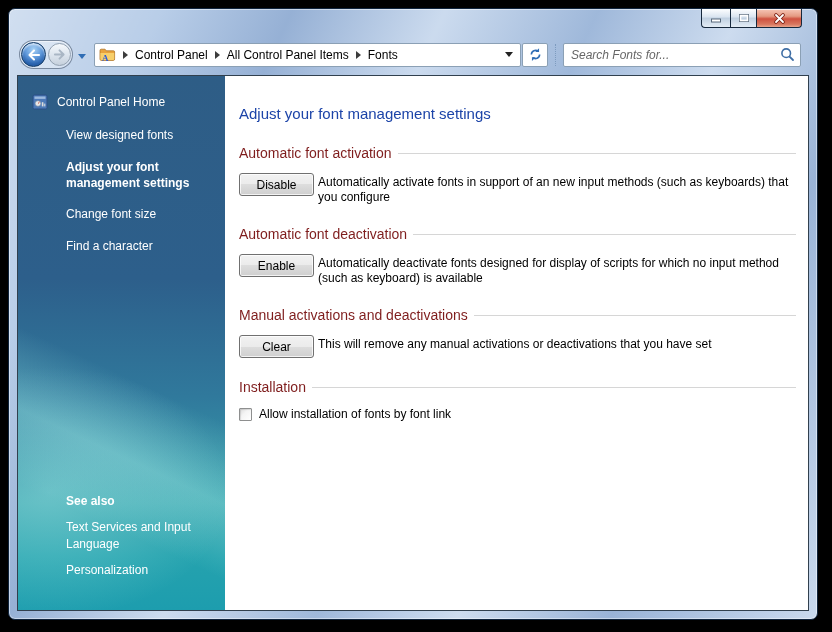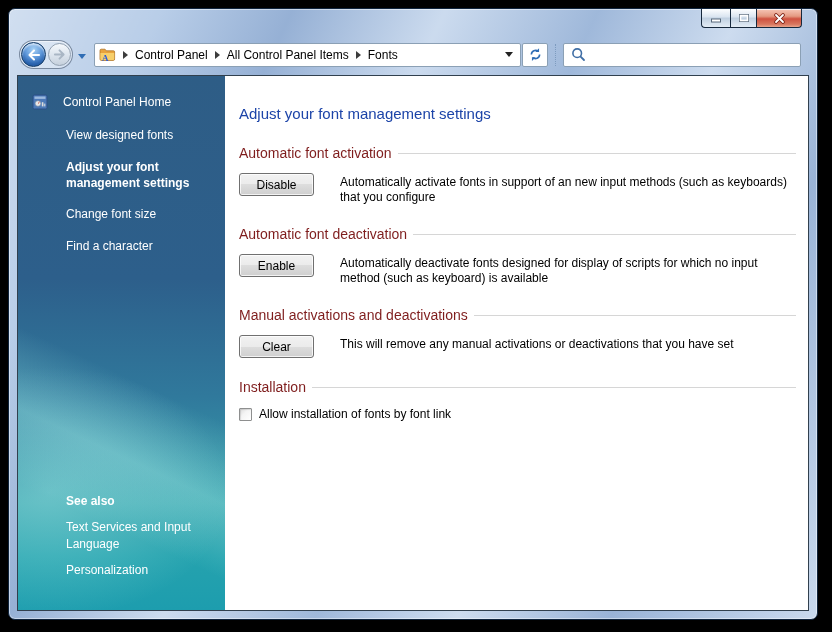--- a/index.html
+++ b/index.html
@@ -108,38 +108,38 @@
 
   
   .sidebar {
     position:relative; width:207px; flex:none; color:#fff;
     background:
       radial-gradient(ellipse 260px 180px at 15% 78%, rgba(180,245,240,.40), rgba(180,245,240,0) 70%),
       linear-gradient(205deg, rgba(255,255,255,0) 55%, rgba(160,235,230,.35) 68%, rgba(255,255,255,0) 80%),
       linear-gradient(180deg, #2e5d86 0%, #2d5f8b 38%, #30799c 60%, #38a2ad 80%, #25a2ae 90%, #1d9dae 100%);
     padding:18px 10px 0 14px;
   }
-  .home-row { display:flex; align-items:center; gap:15px; margin-bottom:17px; cursor:pointer; }
+  .home-row { display:flex; align-items:center; gap:9px; margin-bottom:17px; cursor:pointer; }
   .home-row span { font-size:12px; }
   .side-items { list-style:none; padding-left:34px; }
   .side-items li { font-size:12px; line-height:16px; margin-bottom:8px; cursor:pointer; }
   .side-items li.current { font-weight:bold; max-width:158px; }
   .side-items li:not(.current) { margin-bottom:9px; }
   .side-items li { padding-bottom:7px; }
   .sidebar-bottom { position:absolute; left:48px; right:10px; bottom:22px; }
   .see-also { font-size:12px; font-weight:bold; margin-bottom:11px; }
   .sb-link { font-size:12px; line-height:17px; margin-bottom:9px; max-width:150px; cursor:pointer; }
 
   
   .main { flex:1; background:#fff; padding:29px 12px 0 14px; overflow:hidden; }
   .page-title { font-size:15px; font-weight:400; color:#1c44a8; margin-bottom:23px; }
   .section-head { display:flex; align-items:center; margin-bottom:12px; }
   .section-head h2 { font-size:14px; font-weight:400; color:#7f1d1d; white-space:nowrap; }
   .section-rule { flex:1; height:1px; background:#d6d6d6; margin-left:6px; }
-  .setting-row { display:flex; align-items:flex-start; gap:26px; margin-bottom:21px; }
+  .setting-row { display:flex; align-items:flex-start; gap:4px; margin-bottom:21px; }
   .push-btn {
     min-width:75px; height:23px; padding:0 10px;
     font-family:"Liberation Sans", sans-serif; font-size:12px; color:#000;
     border:1px solid #707070; border-radius:3px;
     background: linear-gradient(#f2f2f2, #ebebeb 50%, #dddddd 50%, #cfcfcf);
     box-shadow: inset 0 0 0 1px rgba(255,255,255,.75);
     cursor:pointer;
   }
   .setting-desc { font-size:12px; line-height:15px; color:#000; max-width:572px; padding-top:2px; }
   .checkbox-row { display:flex; align-items:center; gap:7px; margin-top:2px;text-align:center; }
@@ -213,20 +213,21 @@
         <path d="M3.6 8a4.4 4.4 0 0 1 7.4-3.2" fill="none" stroke="#2f6db5" stroke-width="1.7"></path>
         <path d="M11.8 1.2 v4 h-4 z" fill="#2f6db5"></path>
         <path d="M12.4 8a4.4 4.4 0 0 1-7.4 3.2" fill="none" stroke="#2f6db5" stroke-width="1.7"></path>
         <path d="M4.2 14.8 v-4 h4 z" fill="#2f6db5"></path>
       </svg>
     </div>
 
     <div class="dotted-sep"></div>
 
     <div class="search-box">
+      <input type="text" placeholder="Search Fonts for..." style="">
       <svg width="15" height="15" viewBox="0 0 15 15">
         <circle cx="6.2" cy="6.2" r="4.3" fill="none" stroke="#3f6ea5" stroke-width="1.6"></circle>
         <path d="M9.6 9.6 L13 13" stroke="#3f6ea5" stroke-width="1.8" stroke-linecap="round"></path>
       </svg>
     </div>
   </div>
 
   <div class="content">
 
     <div class="sidebar">

